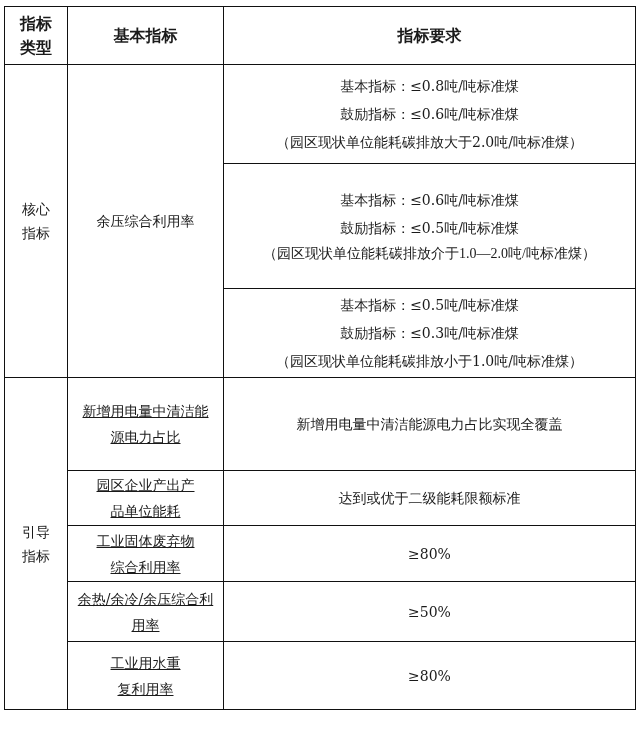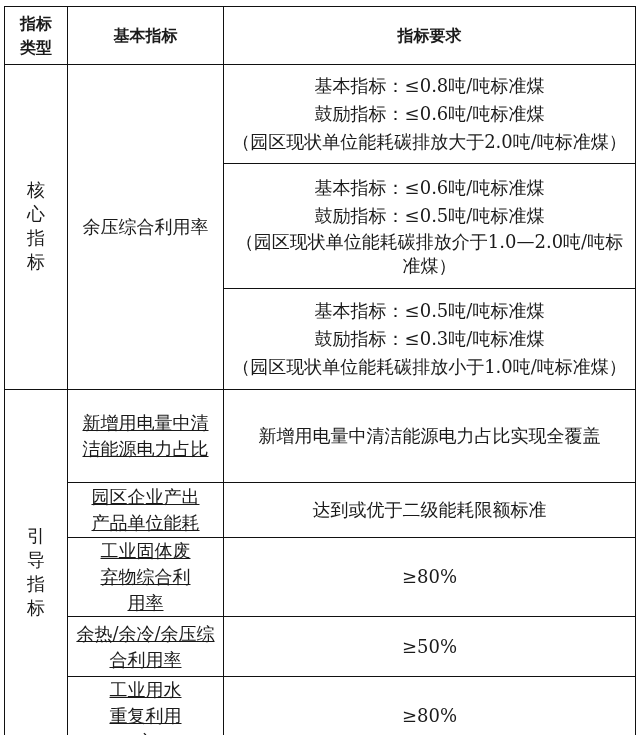--- a/index.html
+++ b/index.html
@@ -6,29 +6,29 @@
   body { width: 641px; height: 735px; position: relative; overflow: hidden;
          font-family: "DejaVu Serif", "Liberation Serif", serif; color: #1a1a1a; }
   table.indicator-table {
     position: absolute; left: 4px; top: 6px;
     width: 632px; border-collapse: collapse; table-layout: fixed;
   }
   table.indicator-table td, table.indicator-table th {
     border: 1.5px solid #111;
     text-align: center; vertical-align: middle;
     padding: 0 4px; font-weight: normal;
-    font-size: 18px; line-height: 28px;
+    font-size: 14px; line-height: 28px;
   }
   th { font-family: "DejaVu Sans", "Liberation Sans", sans-serif; font-weight: bold !important; font-size: 16px !important; line-height: 24px !important; }
   .col-type { width: 63px; }
   .col-name { width: 156px; }
   .col-req { width: auto; }
   .req-line { display: block; }
-  .req-note { display: block; line-height: 24px; }
-  .type-cell { line-height: 24px !important; font-family: Liberation Mono, monospace; }
+  .req-note { display: block; line-height: 24px; font-family: Liberation Serif, serif; }
+  .type-cell { line-height: 24px !important; }
   .name-cell { line-height: 26px !important; text-decoration: underline; }
 </style>
 </head>
 <body>
 
 <table class="indicator-table">
   <colgroup>
     <col class="col-type">
       <col class="col-name">
       <col class="col-req">
@@ -49,21 +49,21 @@
       <span class="req-line">（园区现状单位能耗碳排放大于2.0吨/吨标准煤）</span>
     </td>
   </tr>
   <tr style="height:125px">
     <td>
       <span class="req-line">基本指标：≤0.6吨/吨标准煤</span>
       <span class="req-line">鼓励指标：≤0.5吨/吨标准煤</span>
       <span class="req-note">（园区现状单位能耗碳排放介于1.0—2.0吨/吨标准煤）</span>
     </td>
   </tr>
-  <tr style="height:101px">
+  <tr style="height:89px">
     <td>
       <span class="req-line">基本指标：≤0.5吨/吨标准煤</span>
       <span class="req-line">鼓励指标：≤0.3吨/吨标准煤</span>
       <span class="req-line">（园区现状单位能耗碳排放小于1.0吨/吨标准煤）</span>
     </td>
   </tr>
 
   <tr style="height:93px">
     <td rowspan="5" class="type-cell" style="padding:0 14px">引导指标</td>
     <td class="name-cell" style="padding:0 14px">新增用电量中清洁能源电力占比</td>

